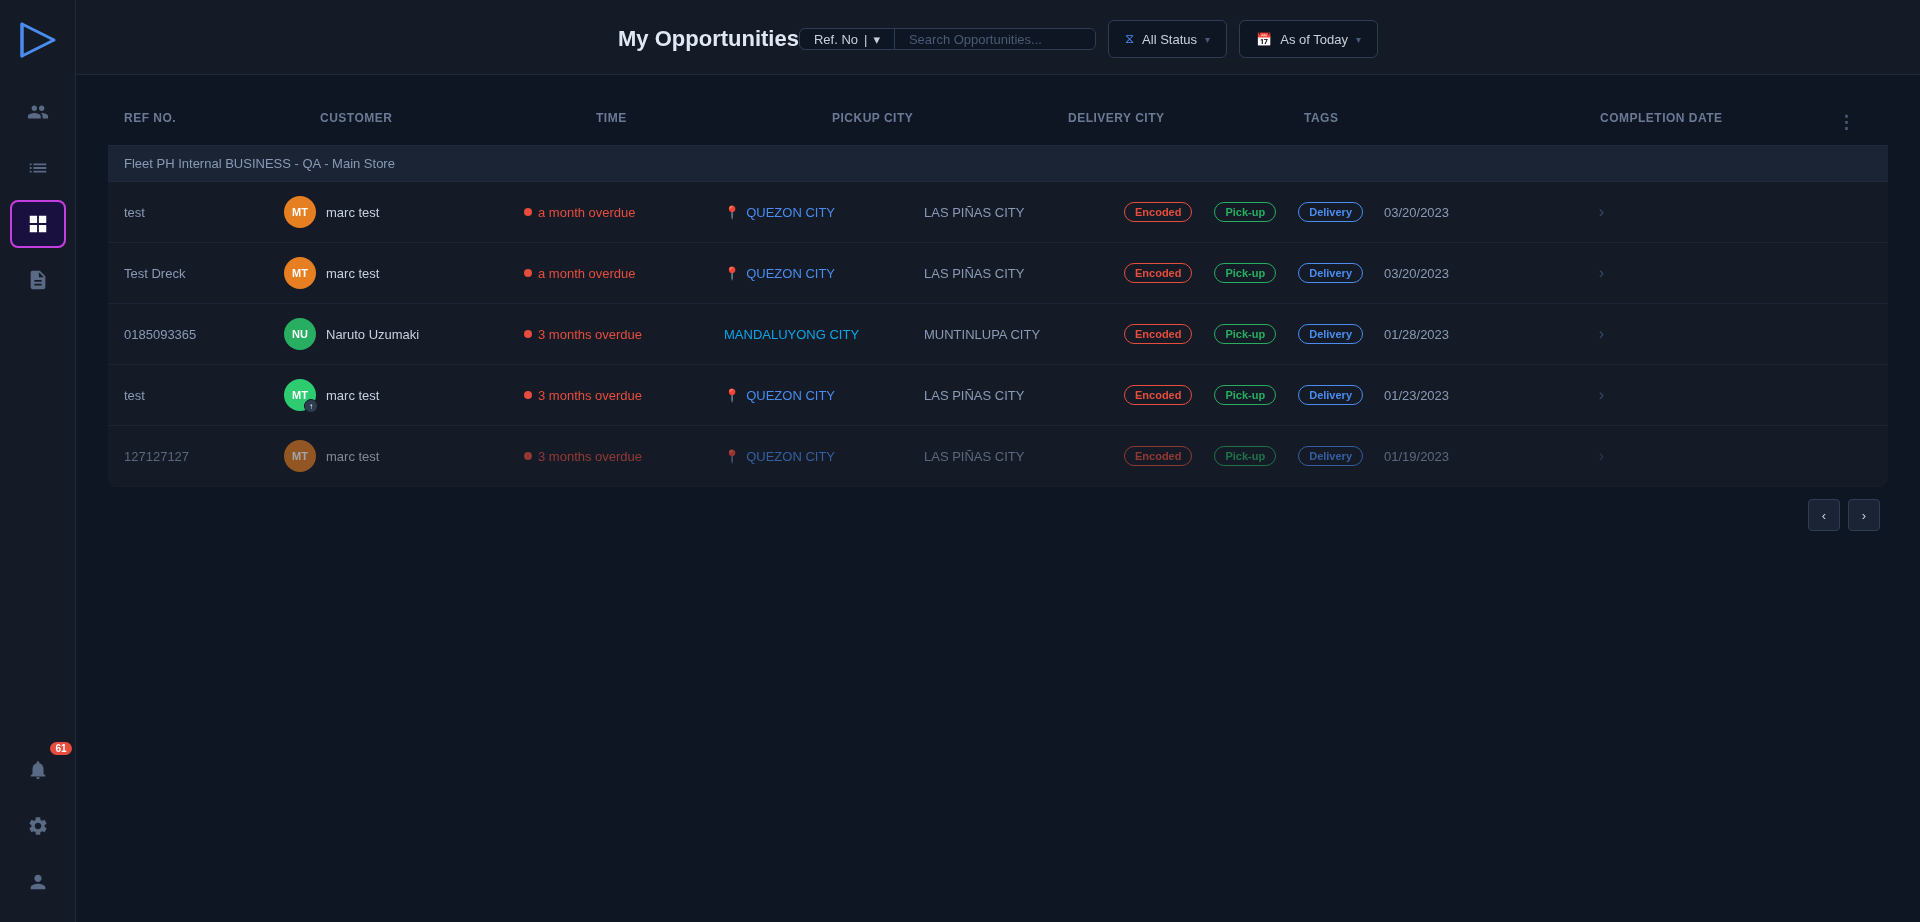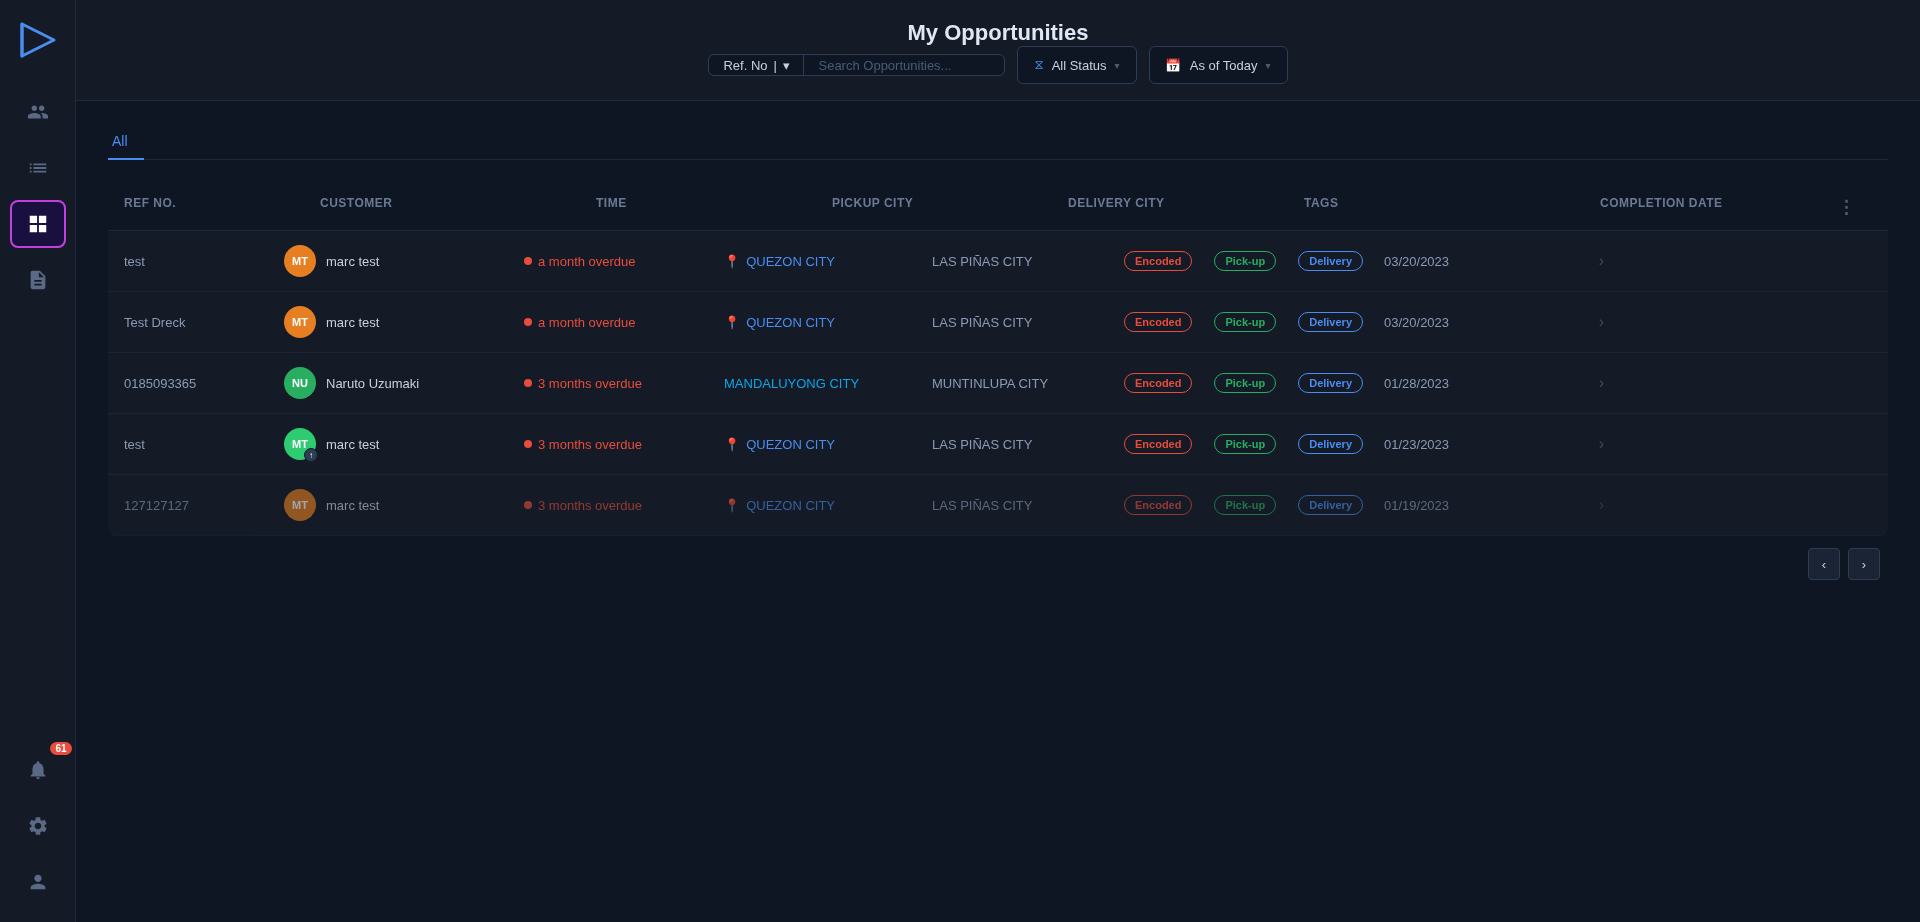--- a/index.html
+++ b/index.html
@@ -88,21 +88,20 @@
     }
 
     
     .header {
       display: flex;
       align-items: center;
       padding: 20px 32px 16px 32px;
       background: #141b27;
       border-bottom: 1px solid #1e2a3a;
       justify-content: center;
-      flex-direction: column;
     }
     .page-title {
       font-size: 22px;
       font-weight: 600;
       color: #e0e8f5;
     }
     .header-controls {
       display: flex;
       align-items: center;
       gap: 12px;
@@ -271,21 +270,21 @@
     }
     .overdue-text { color: #e74c3c; }
 
     .pickup-city {
       display: flex;
       align-items: center;
       gap: 6px;
       color: #4a8cf0;
       font-size: 13px;
     }
-    .delivery-city { color: #8a9ab5; font-size: 13px; margin-left: 8px; }
+    .delivery-city { color: #8a9ab5; font-size: 13px; }
 
     .tags-cell {
       display: flex;
       align-items: center;
       gap: 22px;
     }
     .tag {
       padding: 3px 10px;
       border-radius: 20px;
       font-size: 11px;
@@ -430,38 +429,34 @@
       </div>
       <div class="dropdown-btn">
         <span style="color:#4a8cf0;">📅</span>
         <span>As of Today</span>
         <span class="chevron">▾</span>
       </div>
     </div>
   </div>
 
   <div class="content">
-    <div class="tabs">
-      <div class="tab active">
-        <span>All</span>
-      </div>
-    </div>
 
     <div class="table-wrapper">
       <div class="table-header">
         <div>Ref No.</div>
         <div>Customer</div>
         <div>Time</div>
         <div>Pickup City</div>
         <div>Delivery City</div>
         <div>Tags</div>
         <div>Completion Date</div>
         <div class="col-options">⋮</div>
       </div>
 
+      <div class="group-header">Fleet PH Internal BUSINESS - QA - Main Store</div>
 
       <div class="table-row">
         <div class="ref-no">test</div>
         <div class="customer-cell">
           <div class="avatar orange">
             <span>MT</span>
           </div>
           <span class="customer-name">marc test</span>
         </div>
         <div class="time-cell">

